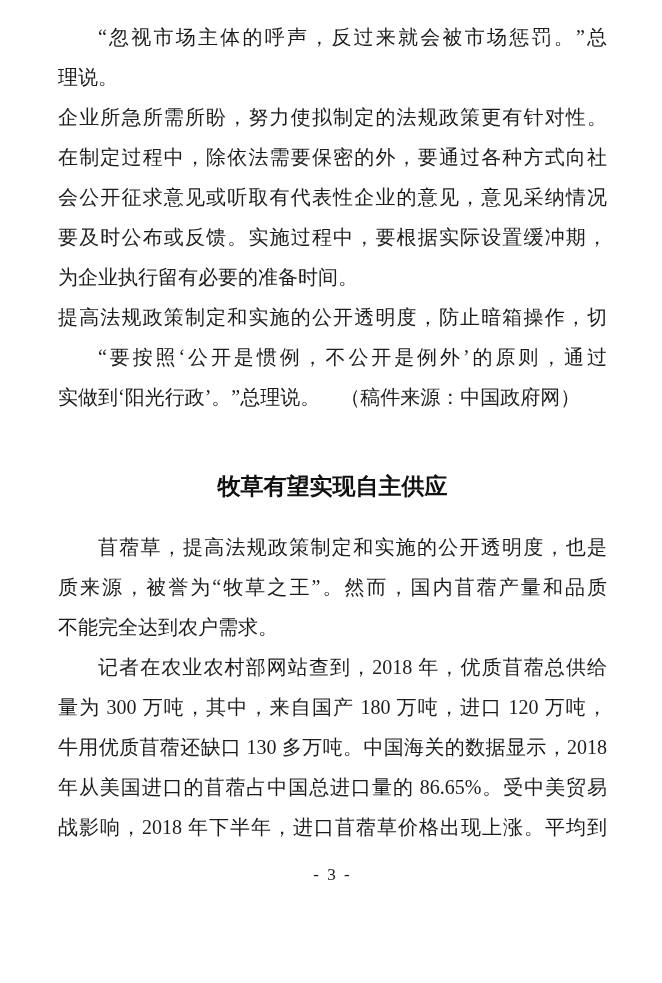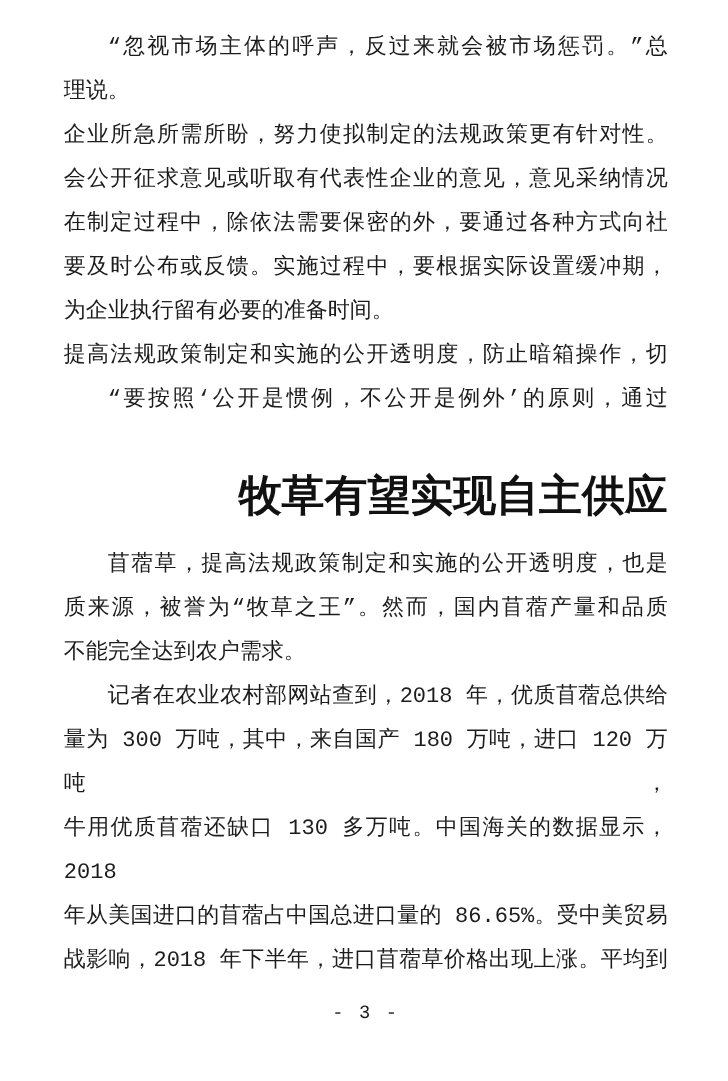--- a/index.html
+++ b/index.html
@@ -5,44 +5,44 @@
   html, body { margin: 0; padding: 0; }
   body {
     width: 662px;
     height: 983px;
     background: #ffffff;
   }
   .page {
     width: 662px;
     height: 983px;
     box-sizing: border-box;
-    padding: 24px 55px 0 58px;
+    padding: 17px 55px 0 58px;
     background: #ffffff;
     color: #1c1c1c;
-    font-family: Liberation Mono, monospace;
+    font-family: Liberation Serif, serif;
     font-size: 20px;
     line-height: 40px;
     overflow: hidden;
   }
   .para { margin: 0; }
   .ln {
     display: block;
     text-align: justify;
     text-align-last: justify;
   }
   .ln.ind { text-indent: 2em; }
   .ln.short {
     text-align: center;
     text-align-last: left;
     white-space: nowrap;
   }
   .title {
-    font-size: 39px;
+    font-size: 23px;
     font-weight: bold;
-    text-align: right;
+    text-align: center;
     line-height: 44px;
     margin: 48px 0 18px 0;
     color: #111111;
   }
   .footer {
     text-align: center;
     font-size: 17px;
     line-height: 20px;
     margin-top: 18px;
     letter-spacing: 2px;
@@ -53,29 +53,30 @@
 
 <div class="page">
 
   <div class="para">
     <span class="ln ind">“忽视市场主体的呼声，反过来就会被市场惩罚。”总</span>
     <span class="ln short">理说。</span>
   </div>
 
   <div class="para">
     <span class="ln">企业所急所需所盼，努力使拟制定的法规政策更有针对性。</span>
+    <span class="ln">在制定过程中，除依法需要保密的外，要通过各种方式向社</span>
     <span class="ln">会公开征求意见或听取有代表性企业的意见，意见采纳情况</span>
-    <span class="ln">在制定过程中，除依法需要保密的外，要通过各种方式向社</span>
     <span class="ln">要及时公布或反馈。实施过程中，要根据实际设置缓冲期，</span>
     <span class="ln short">为企业执行留有必要的准备时间。</span>
   </div>
 
   <div class="para">
     <span class="ln">提高法规政策制定和实施的公开透明度，防止暗箱操作，切</span>
     <span class="ln ind">“要按照‘公开是惯例，不公开是例外’的原则，通过</span>
+    <span class="ln short">实做到‘阳光行政’。”总理说。　（稿件来源：中国政府网）</span>
   </div>
 
   <h1 class="title">牧草有望实现自主供应</h1>
 
   <div class="para">
     <span class="ln ind">苜蓿草，提高法规政策制定和实施的公开透明度，也是</span>
     <span class="ln">质来源，被誉为“牧草之王”。然而，国内苜蓿产量和品质</span>
     <span class="ln short">不能完全达到农户需求。</span>
   </div>
 

